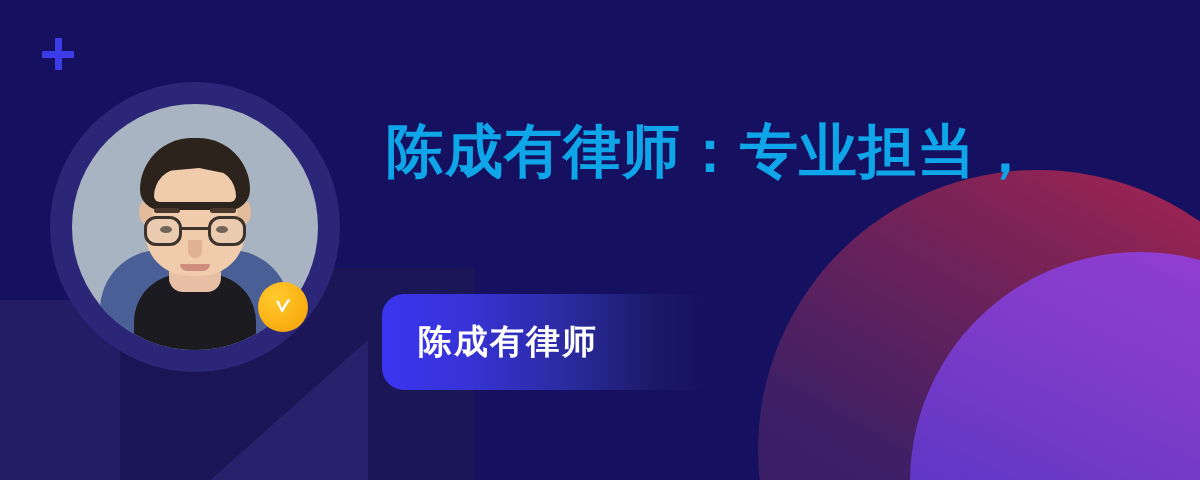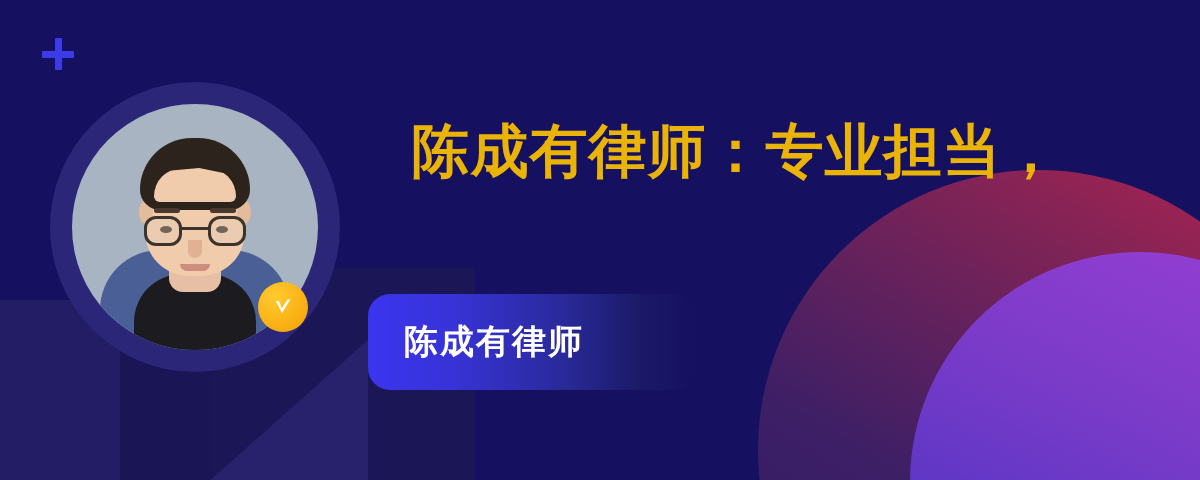--- a/index.html
+++ b/index.html
@@ -273,34 +273,33 @@
 
   
   .content {
     position: absolute;
     left: 386px;
     top: 112px;
     width: 700px;
   }
   .headline {
     margin: 0;
-    color: #eab308;
+    color: #0ea5e9;
     font-size: 58px;
     line-height: 78px;
     font-weight: bold;
     letter-spacing: 1px;
     white-space: nowrap;
     font-family: "Liberation Sans", "DejaVu Sans", sans-serif;
-    text-align: center;
   }
   .headline .line { display: block; }
 
   .cta-button {
     position: absolute;
-    left: 368px;
+    left: 382px;
     top: 294px;
     width: 330px;
     height: 96px;
     border: 0;
     border-radius: 22px;
     padding: 0 0 0 36px;
     text-align: left;
     color: #ffffff;
     font-size: 34px;
     font-weight: bold;

